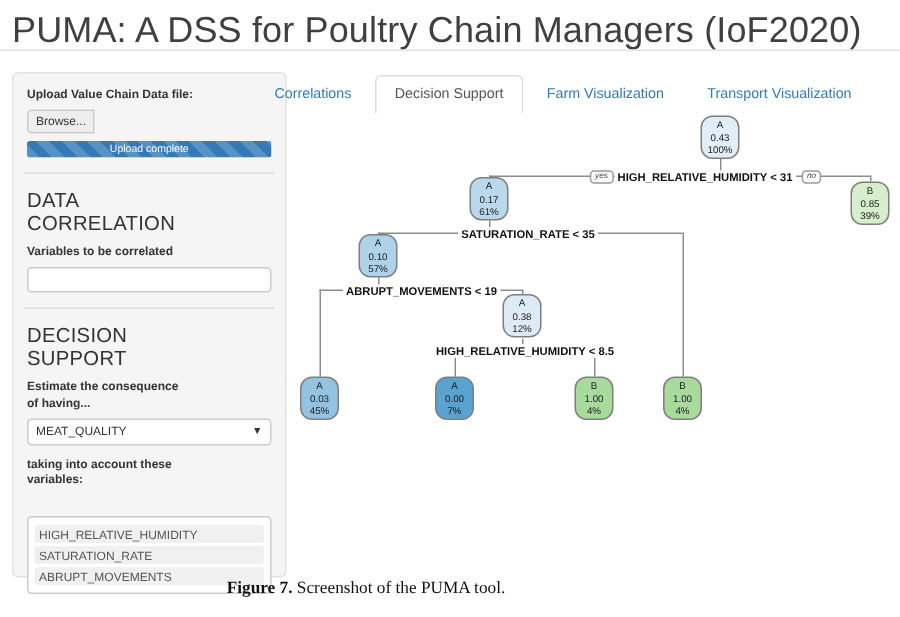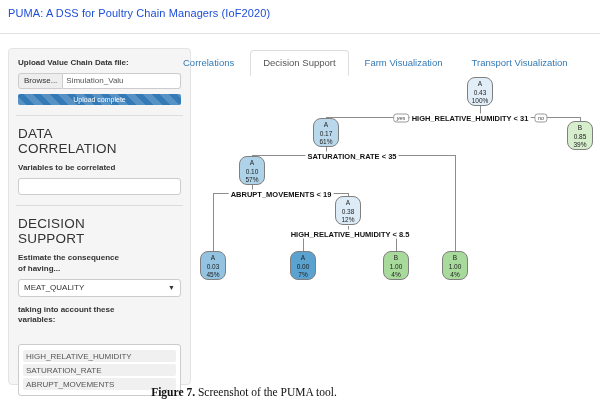--- a/index.html
+++ b/index.html
@@ -4,21 +4,21 @@
 <style>
   * { box-sizing: border-box; margin: 0; padding: 0; }
   html,body { width:600px; height:411px; }
   body {
     font-family: "Liberation Sans", sans-serif;
     background:#ffffff; color:#333;
     position:relative; overflow:hidden;
   }
   .page-title {
     position:absolute; left:8px; top:7px;
-    font-size:11px; font-weight:400; color:#1d4ed8; letter-spacing:0.1px;
+    font-size:24px; font-weight:400; color:#404040; letter-spacing:0.1px;
   }
   .top-rule { position:absolute; left:0; top:33px; width:600px; border-top:1px solid #e2e2e2; }
 
   
   .sidebar {
     position:absolute; left:8px; top:48px; width:183px; height:337px;
     background:#f5f5f5; border:1px solid #e3e3e3; border-radius:4px;
     padding:9px 9px; font-size:8px;
   }
   .lbl { font-weight:bold; color:#333; font-size:8px; line-height:1.35; margin-bottom:4px; }
@@ -94,21 +94,20 @@
 </head>
 <body>
 
 <div class="page-title">PUMA: A DSS for Poultry Chain Managers (IoF2020)</div>
 <div class="top-rule"></div>
 
 <div class="sidebar">
   <div class="lbl">Upload Value Chain Data file:</div>
   <div class="file-row">
     <div class="browse-btn">Browse...</div>
-    <div class="file-field">Simulation_Valu</div>
   </div>
   <div class="progress">Upload complete</div>
   <hr class="side-hr">
   <div class="side-head">DATA CORRELATION</div>
   <div class="lbl">Variables to be correlated</div>
   <div class="text-input"></div>
   <hr class="side-hr">
   <div class="side-head">DECISION SUPPORT</div>
   <div class="lbl" style="width:110px">Estimate the consequence of having...</div>
   <div class="select-box">

